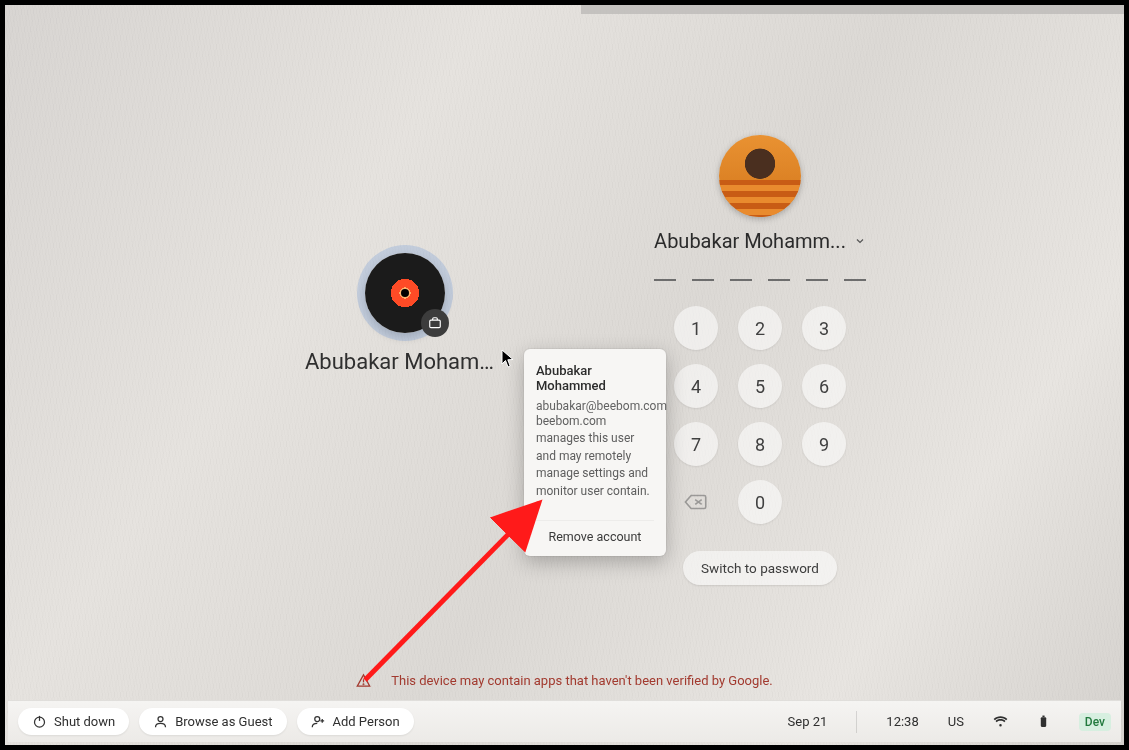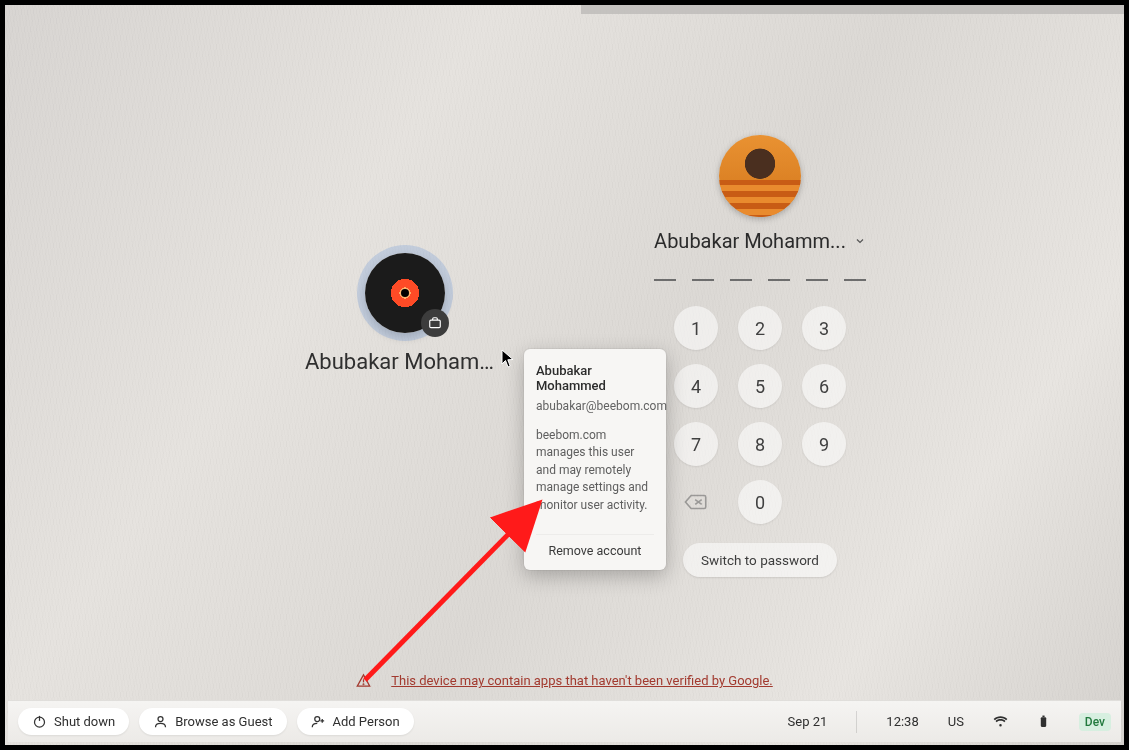--- a/index.html
+++ b/index.html
@@ -54,21 +54,21 @@
 
     
     .popover{
        position:absolute; left:519px; top:344px; width:142px; z-index:5;
        background:#f7f6f4;border-radius:6px;
        box-shadow:0 6px 20px rgba(0,0,0,.25),0 0 0 1px rgba(0,0,0,.04);
        padding:14px 12px 0;
        color:#4c4c4c; font-size:12px;
     }
     .popover .p-name{font-size:13px;color:#2c2c2c;font-weight:500;margin-bottom:6px;}
-    .popover .p-email{font-size:12px;color:#636363;margin-bottom:14px;}
+    .popover .p-email{font-size:12px;color:#636363;}
     .popover .p-note{font-size:12px;line-height:1.45;color:#5e5e5e;margin-bottom:20px;}
     .popover .p-remove{
        display:block;text-align:center;color:#3a3a3a;font-size:12.5px;
        padding:8px 0 12px; cursor:pointer;
        border-top:1px solid rgba(0,0,0,.04);
     }
 
     
     .panel{ position:absolute; left:640px; top:130px; width:230px; text-align:center;}
     .avatar-large{
@@ -98,32 +98,32 @@
        box-shadow:0 1px 2px rgba(0,0,0,.08);
        display:flex;align-items:center;justify-content:center;
        font-size:18px;color:#404040;cursor:pointer;
        margin:auto;
     }
     .pin-back{ cursor:pointer; display:flex;align-items:center;justify-content:center;}
     .pin-back svg{opacity:.55;}
     .pin-empty{visibility:hidden;}
 
     .switch-pw{
-       display:inline-block; margin-top:16px;
+       display:inline-block; margin-top:24px;
        padding:9px 18px;border-radius:22px;
        background:rgba(255,255,255,.55);
        color:#3d3d3d;font-size:13.5px; cursor:pointer;
        box-shadow:0 1px 2px rgba(0,0,0,.1);
     }
 
     
     .warn-row{
        position:absolute; left:0; right:0; top:668px;
        display:flex;align-items:center;justify-content:center;gap:20px;
-       color:#a23a2f;font-size:13px;text-decoration:underline;
+       color:#a23a2f;font-size:13px;
     }
 
     
     .arrow{
        position:absolute; left:350px; top:480px; z-index:7;
        pointer-events:none;
     }
 
     
     .shelf{
@@ -165,21 +165,21 @@
 
    <div class="cursor">
       <svg viewBox="0 0 14 20">
         <path d="M1 1 L1 15 L4.5 11.5 L7 18 L9.2 17 L6.8 10.8 L12 10.5 Z" fill="#000" stroke="#fff" stroke-width="1"></path>
       </svg>
    </div>
 
    <div class="popover">
       <div class="p-name">Abubakar Mohammed</div>
       <div class="p-email">abubakar@beebom.com</div>
-      <div class="p-note">beebom.com manages this user and may remotely manage settings and monitor user activity.</div>
+      <div class="p-note">beebom.com manages this user and may remotely manage settings and monitor user contain.</div>
       <span class="p-remove">Remove account</span>
    </div>
 
    <div class="panel">
       <div class="avatar-large"></div>
       <div class="panel-namewrap">
          <span class="panel-name">Abubakar Mohamm...</span>
          <span class="chev">
             <svg width="12" height="12" viewBox="0 0 24 24" fill="none" stroke="#555" stroke-width="2.4">
             <path d="M6 9l6 6 6-6"></path>

